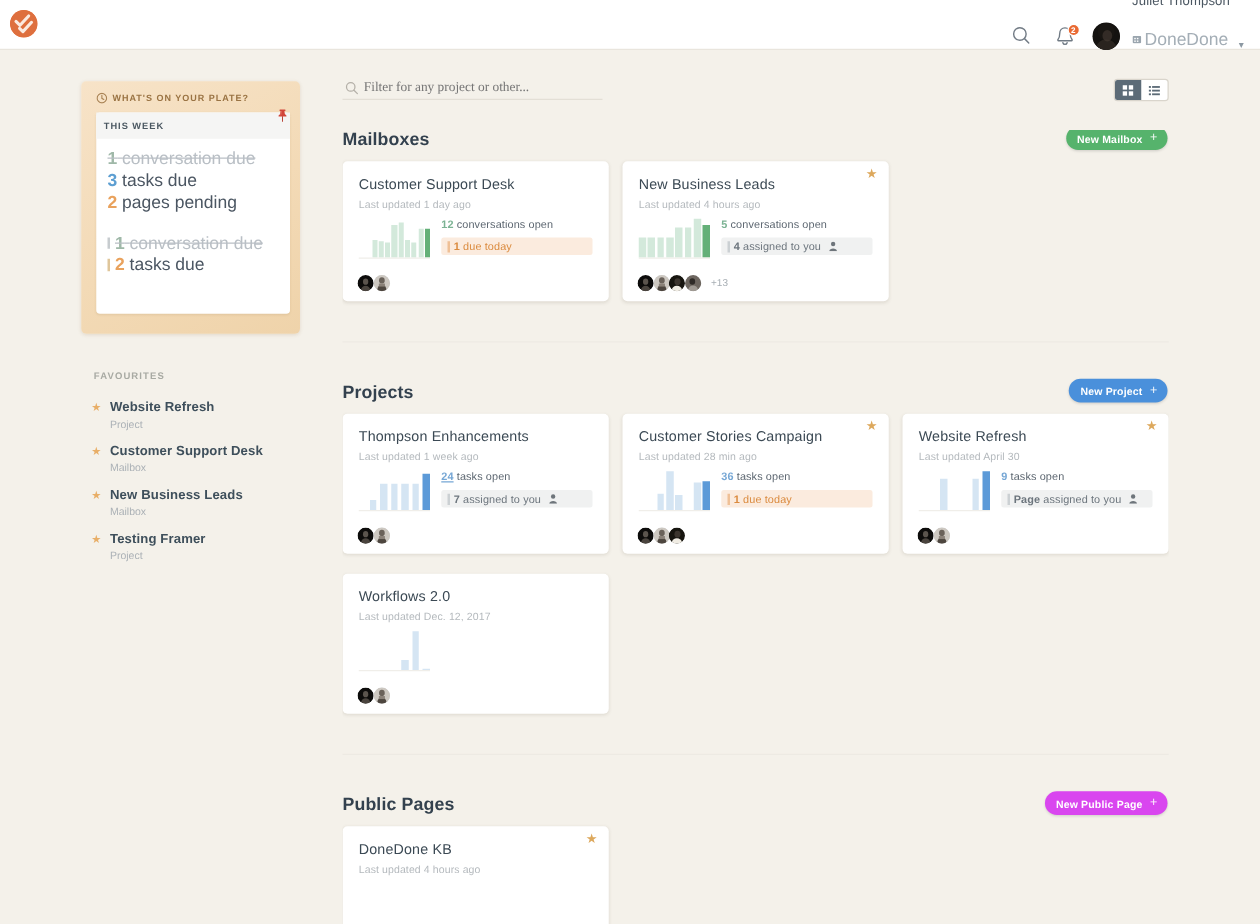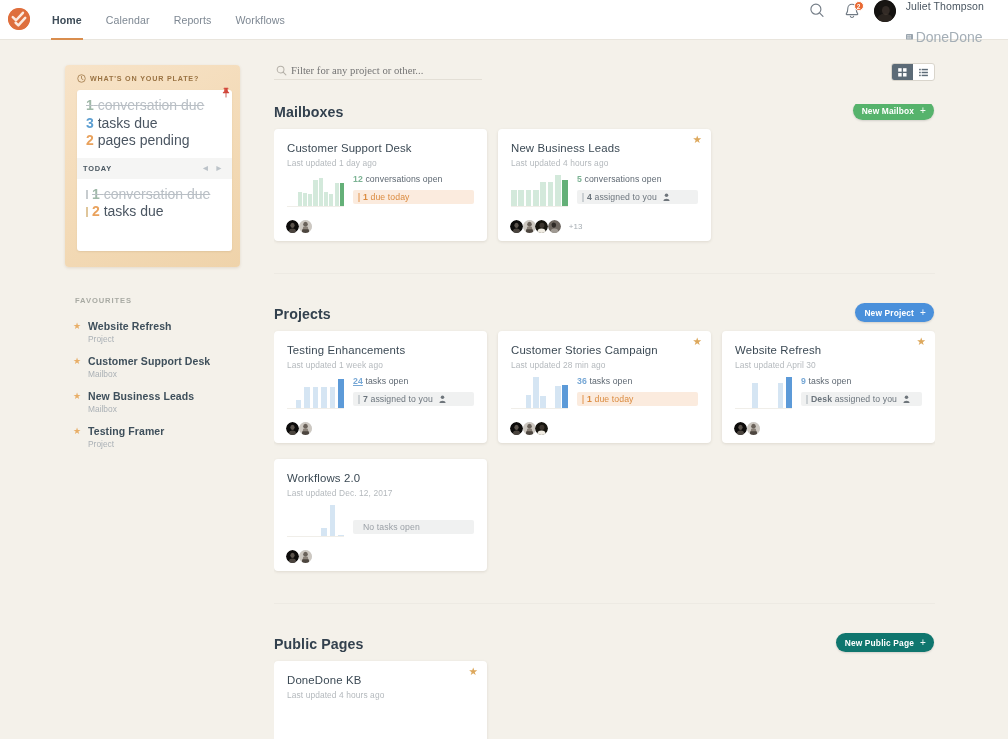--- a/index.html
+++ b/index.html
@@ -8,21 +8,21 @@
 
 
 .topbar{position:absolute;left:0;top:0;width:1008px;height:40px;background:#fff;border-bottom:1px solid #E9E5DD}
 .logo{position:absolute;left:8px;top:8px;width:22px;height:22px;border-radius:50%;background:#E8703A;overflow:hidden}
 .logo svg{display:block}
 .nav{position:absolute;left:52px;top:0;height:40px;display:flex;align-items:center;gap:0}
 .nav a{display:block;position:relative;height:40px;line-height:41px;font-size:10.6px;color:#7E8893;text-decoration:none;font-weight:400;margin-right:24px;letter-spacing:.1px}
 .nav a.active{color:#3E4C58;font-weight:700}
 .nav a.active:after{content:"";position:absolute;left:-1px;right:-1px;bottom:0;height:1.6px;background:#D98D4D}
 
-.topright{position:absolute;right:13px;top:0;height:40px;display:flex;align-items:flex-start}
+.topright{position:absolute;right:13px;top:0;height:40px;display:flex;align-items:flex-end}
 .icon-btn{width:16px;height:22px;display:flex;align-items:center;justify-content:center;position:relative;cursor:pointer}
 .badge{position:absolute;top:1px;right:-4px;background:#E96932;color:#fff;font-size:6.5px;line-height:10px;width:10px;height:10px;border-radius:50%;text-align:center;font-weight:700;border:1px solid #fff}
 .avatar{width:22px;height:22px;border-radius:50%;margin-left:14px;background:#33302d;overflow:hidden;position:relative}
 .userblock{margin-left:10px;line-height:1.2}
 .uname{font-size:10.5px;color:#4A5661;font-weight:400;letter-spacing:.1px}
 .uorg{font-size:14px;color:#A4AEB6;display:flex;align-items:center;gap:3px;margin-top:16px}
 .caret{margin-left:7px;color:#8C98A2;font-size:8px;line-height:1;margin-top:-6px}
 
 
 .plate{position:absolute;left:65px;top:65px;width:175px;height:202px;border-radius:4px;background:linear-gradient(150deg,#F7E3C8 0%,#F3DAB6 55%,#EFD3AA 100%);padding:10px;box-shadow:0 1px 3px rgba(150,110,60,.18)}
@@ -98,26 +98,20 @@
 <body>
 
 <div class="topbar">
   <div class="logo">
     <svg width="22" height="22" viewBox="0 0 23 23">
       <circle cx="11.5" cy="11.5" r="11.5" fill="#DE6F3E"></circle>
       <path d="M5.0 9.6 L8.4 12.8 L15.6 5.0" stroke="#FBEAE0" stroke-width="2.6" fill="none" stroke-linecap="round" stroke-linejoin="round"></path>
       <path d="M8.0 15.4 L10.8 18.1 L18.0 10.3" stroke="#FBEAE0" stroke-width="2.6" fill="none" stroke-linecap="round" stroke-linejoin="round"></path>
     </svg>
   </div>
-  <div class="nav" id="nav">
-      <a href="#" class="active">Home</a>
-      <a href="#" class="">Calendar</a>
-      <a href="#" class="">Reports</a>
-      <a href="#" class="">Workflows</a>
-    </div>
   <div class="topright">
     <div class="icon-btn" style="width:14px;margin-left:10px;margin-right:20px">
       <svg width="14" height="16" viewBox="0 0 14 16">
         <circle cx="5.9" cy="6.2" r="5.0" fill="none" stroke="#737C86" stroke-width="1.15"></circle>
         <path d="M9.8 10.1 L13.0 13.4" stroke="#737C86" stroke-width="1.15" stroke-linecap="round"></path>
       </svg>
     </div>
     <div class="icon-btn">
       <svg width="14" height="16" viewBox="0 0 14 16">
         <path d="M7 1.3c-2.6 0-4.2 1.9-4.2 4.3 0 3.0-.7 4.2-1.4 5.0-.35.4-.12 1.0.4 1.0h10.4c.52 0 .75-.6.4-1.0-.7-.8-1.4-2.0-1.4-5.0 0-2.4-1.6-4.3-4.2-4.3z" fill="none" stroke="#707A84" stroke-width="1.1" stroke-linejoin="round"></path>
@@ -164,31 +158,27 @@
       <path d="M5 2.6 L5 5.2 L6.7 6.2" fill="none" stroke="#A98355" stroke-width="1" stroke-linecap="round"></path>
     </svg>
     <span>WHAT'S ON YOUR PLATE?</span>
   </div>
   <div class="plate-inner" id="plate-inner">
     <svg class="pin" viewBox="0 0 12 15">
       <path d="M3.6 0.8 h4.8 a0.7 0.7 0 0 1 0 1.4 h-0.5 l0.45 3.0 l1.5 1.6 a0.55 0.55 0 0 1 -0.4 0.95 h-6.9 a0.55 0.55 0 0 1 -0.4 -0.95 l1.5 -1.6 l0.45 -3.0 h-0.5 a0.7 0.7 0 0 1 0 -1.4 z" fill="#D1463A"></path>
       <path d="M6 7.9 L6 12.6" stroke="#B53A2D" stroke-width="0.95" stroke-linecap="round"></path>
       <path d="M4.2 2.2 h1.3 l-0.45 3.3 l-1.35 1.5 z" fill="#E06A5E" opacity=".75"></path>
     </svg>
+  <div class="sec-head">
+        <span>THIS WEEK</span>
+      </div>
       <div class="sec-body">
         <div class="plate-row done"><span class="n ">1</span> <span>conversation due</span></div>
         <div class="plate-row"><span class="n blue">3</span> <span>tasks due</span></div>
         <div class="plate-row"><span class="n orange">2</span> <span>pages pending</span></div>
-      </div>
-      <div class="sec-head">
-        <span>TODAY</span>
-        <div class="arrows">
-          <span>◀</span>
-          <span>▶</span>
-        </div>
       </div>
       <div class="sec-body">
         <div class="plate-row bar done" style="--c: #C7CCCF;"><span class="n ">1</span> <span>conversation due</span></div>
         <div class="plate-row bar" style="--c: #DFC69B;"><span class="n orange">2</span> <span>tasks due</span></div>
       </div>
     </div>
 </div>
 
 <div class="fav-title">FAVOURITES</div>
 <div class="favs" id="favs">
@@ -365,21 +355,21 @@
       <div class="sect-block">
         <div class="sect-row">
           <h2 class="sect">Projects</h2>
           <button class="btn" style="background: rgb(74, 144, 219);">
             <span>New Project</span>
             <span class="plus">+</span>
           </button>
         </div>
         <div class="cards">
           <div class="card">
-            <h3>Testing Enhancements</h3>
+            <h3>Thompson Enhancements</h3>
             <div class="upd">Last updated 1 week ago</div>
             <div class="body">
               <div class="spark">
                 <i style="height: 0px; width: 5.5px; background: rgb(213, 229, 243);"></i>
                 <i style="height: 8.06px; width: 5.5px; background: rgb(213, 229, 243);"></i>
                 <i style="height: 21.39px; width: 5.5px; background: rgb(213, 229, 243);"></i>
                 <i style="height: 21.39px; width: 5.5px; background: rgb(213, 229, 243);"></i>
                 <i style="height: 21.39px; width: 5.5px; background: rgb(213, 229, 243);"></i>
                 <i style="height: 21.39px; width: 5.5px; background: rgb(213, 229, 243);"></i>
                 <i style="height: 29.45px; width: 5.5px; background: rgb(92, 154, 216);"></i>
@@ -466,21 +456,21 @@
                 <i style="height: 0px; width: 5.5px; background: rgb(213, 229, 243);"></i>
                 <i style="height: 0px; width: 5.5px; background: rgb(213, 229, 243);"></i>
                 <i style="height: 25.11px; width: 5.5px; background: rgb(213, 229, 243);"></i>
                 <i style="height: 0px; width: 5.5px; background: rgb(213, 229, 243);"></i>
                 <i style="height: 0px; width: 5.5px; background: rgb(213, 229, 243);"></i>
                 <i style="height: 25.11px; width: 5.5px; background: rgb(213, 229, 243);"></i>
                 <i style="height: 31px; width: 5.5px; background: rgb(92, 154, 216);"></i>
               </div>
               <div class="stats">
                 <div class="stat1"><b style="color: rgb(118, 167, 213);">9</b>&nbsp;<span>tasks open</span></div>
-                <div class="stat2 grey"><b>Desk</b>&nbsp;<span>assigned to you</span><span class="pic" style="background: transparent;">
+                <div class="stat2 grey"><b>Page</b>&nbsp;<span>assigned to you</span><span class="pic" style="background: transparent;">
                     <svg viewBox="0 0 8 9" width="7" height="8">
                       <circle cx="4" cy="2.4" r="2.0" fill="#6E757B"></circle>
                       <path d="M0.5 9 C0.5 5.6 7.5 5.6 7.5 9 Z" fill="#6E757B"></path>
                     </svg>
                   </span></div>
               </div>
             </div>
             <div class="avrow">
               <span class="av">
                 <svg viewBox="0 0 16 16">
@@ -505,25 +495,20 @@
             <div class="body">
               <div class="spark">
                 <i style="height: 0px; width: 5.5px; background: rgb(213, 229, 243);"></i>
                 <i style="height: 0px; width: 5.5px; background: rgb(213, 229, 243);"></i>
                 <i style="height: 0px; width: 5.5px; background: rgb(213, 229, 243);"></i>
                 <i style="height: 0px; width: 5.5px; background: rgb(213, 229, 243);"></i>
                 <i style="height: 8.37px; width: 5.5px; background: rgb(213, 229, 243);"></i>
                 <i style="height: 31px; width: 5.5px; background: rgb(213, 229, 243);"></i>
                 <i style="height: 1.24px; width: 5.5px; background: rgb(213, 229, 243);"></i>
               </div>
-              <div class="stats">
-                <div class="stat2 grey nobar" style="margin-top: 16px;">
-                  <span>No tasks open</span>
-                </div>
-              </div>
             </div>
             <div class="avrow">
               <span class="av">
                 <svg viewBox="0 0 16 16">
                   <circle cx="8" cy="8" r="8" fill="#0d0c0b"></circle>
                   <ellipse cx="8" cy="6.6" rx="2.6" ry="3.1" fill="#5b544d"></ellipse>
                   <ellipse cx="8" cy="14.6" rx="4.4" ry="4.0" fill="#4a443e"></ellipse>
                 </svg>
               </span>
               <span class="av">
@@ -534,21 +519,21 @@
                   <rect x="5" y="8.4" width="6" height="3" fill="#8a8178"></rect>
                 </svg>
               </span>
             </div>
           </div>
         </div>
       </div>
       <div class="sect-block">
         <div class="sect-row">
           <h2 class="sect">Public Pages</h2>
-          <button class="btn" style="background: #0f766e;">
+          <button class="btn" style="background: #d946ef;">
             <span>New Public Page</span>
             <span class="plus">+</span>
           </button>
         </div>
         <div class="cards">
           <div class="card">
             <span class="fstar">★</span>
             <h3>DoneDone KB</h3>
             <div class="upd">Last updated 4 hours ago</div>
           </div>

